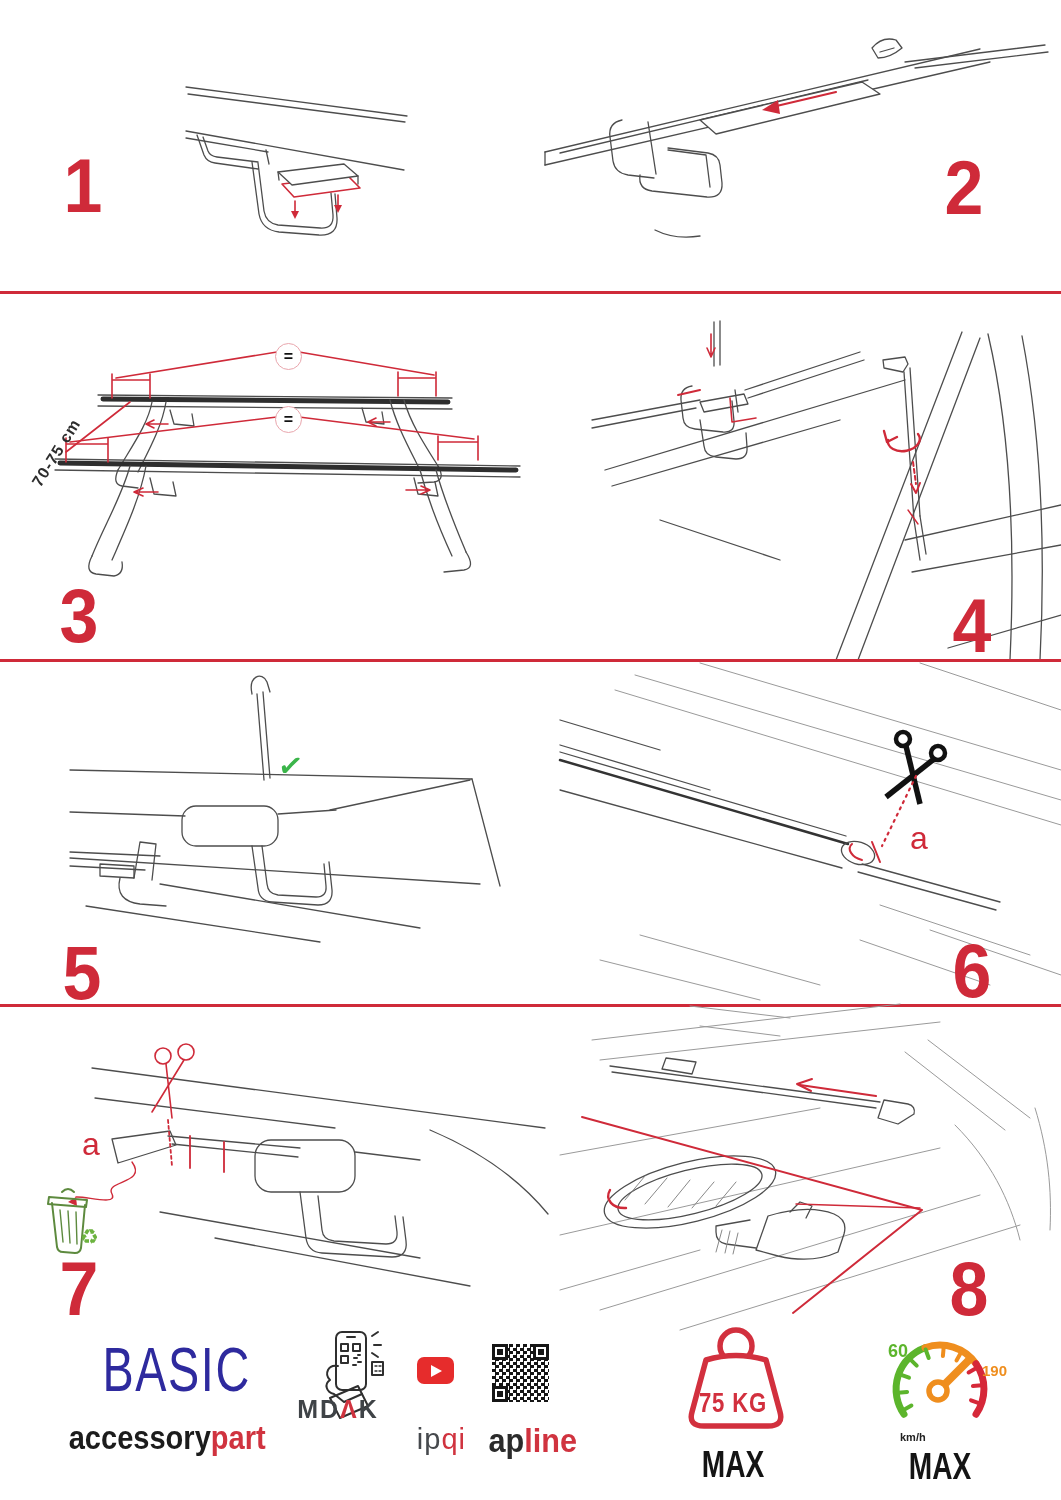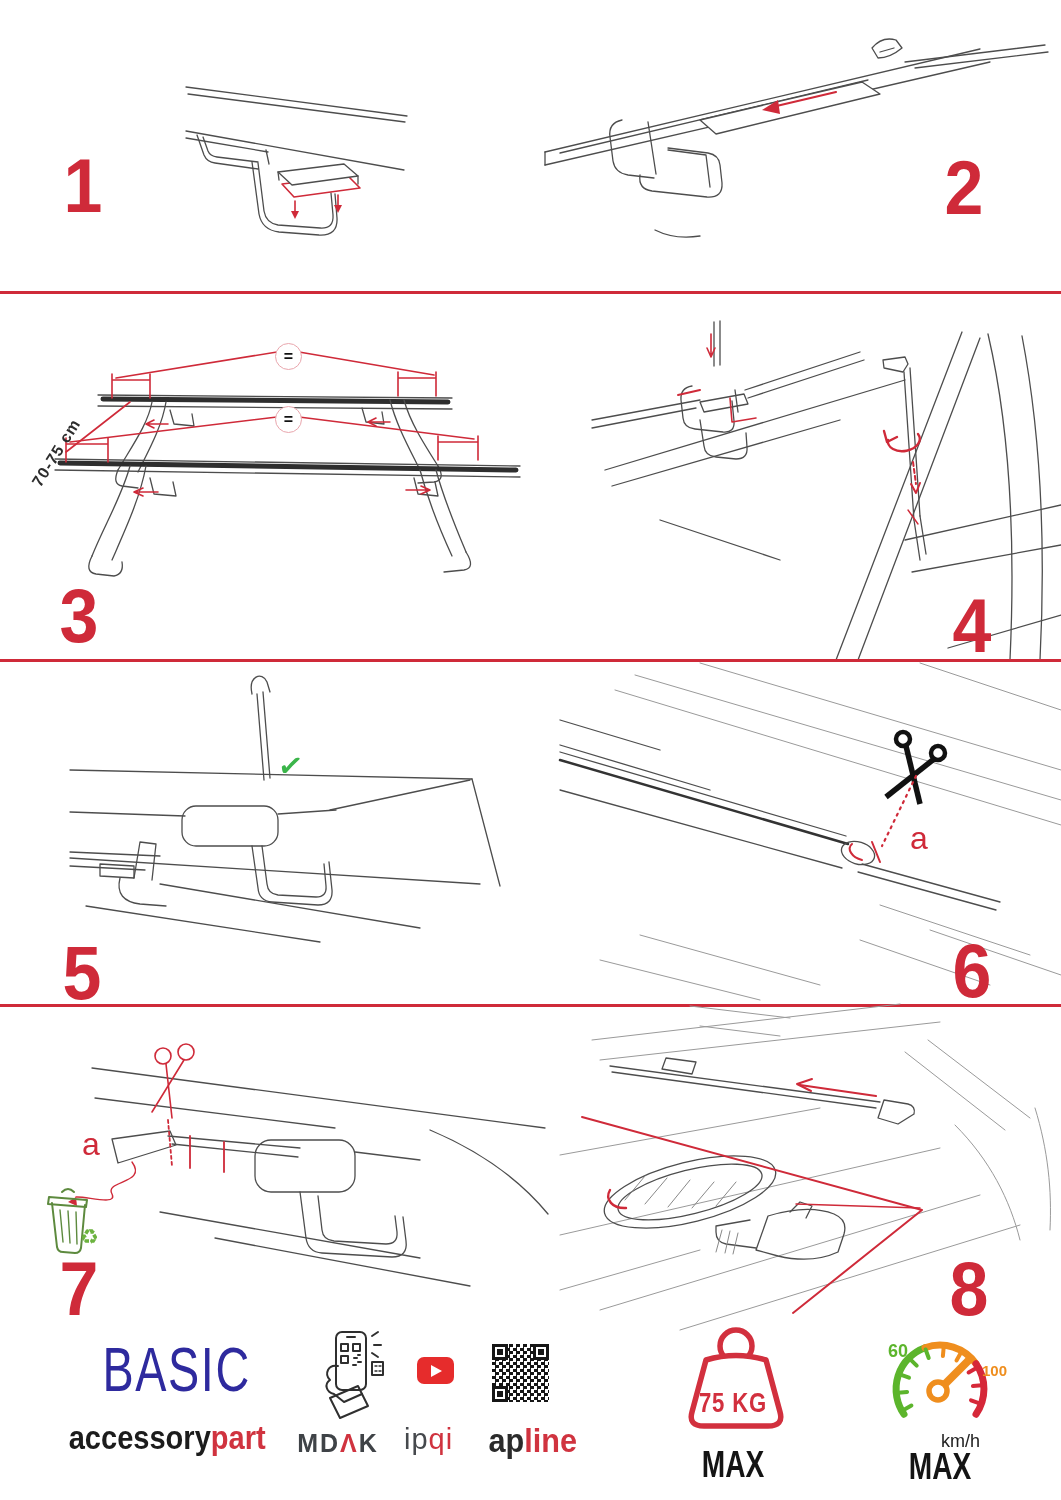--- a/index.html
+++ b/index.html
@@ -49,31 +49,31 @@
     font-size:57px;font-weight:400;line-height:1;color:var(--blue);
     transform:scale(.82,1.1);letter-spacing:2px;
   }
   .brand-sub{
     position:absolute;left:56px;top:1421px;width:212px;text-align:center;
     font-size:33px;font-weight:700;line-height:1;color:var(--dark);
     transform:scaleX(.88);letter-spacing:0;
   }
   .brand-sub .accent{color:#d0333f;}
   .mdak{
-    position:absolute;left:288px;top:1431px;width:100px;text-align:center;
+    position:absolute;left:288px;top:1397px;width:100px;text-align:center;
     font-size:25px;font-weight:700;letter-spacing:2px;color:var(--mdak);line-height:1;
   }
   .mdak .accent{color:#d0333f;}
   .yt{
     position:absolute;left:417px;top:1357px;width:37px;height:27px;background:#e62c2c;
     border-radius:7px;display:flex;align-items:center;justify-content:center;
   }
   .yt-tri{width:0;height:0;border-left:11px solid #fff;border-top:6.5px solid transparent;border-bottom:6.5px solid transparent;margin-left:2px;}
   .ipqi{
-    position:absolute;left:404px;top:1425px;width:62px;text-align:left;
+    position:absolute;left:404px;top:1425px;width:62px;text-align:right;
     font-size:29px;font-weight:500;letter-spacing:1px;color:#46494d;line-height:1;
   }
   .ipqi .accent{color:#d0333f;}
   .apline{
     position:absolute;left:484px;top:1423px;width:90px;text-align:center;
     font-size:34px;font-weight:700;color:#2b2b2b;line-height:1;transform:scaleX(.9);
   }
   .apline .accent{color:#d0333f;}
   .qr{
     position:absolute;left:492px;top:1344px;width:57px;height:58px;
@@ -86,21 +86,21 @@
   .kg-value{
     position:absolute;left:666px;top:1388px;width:134px;text-align:center;
     font-size:27px;font-weight:700;color:#d2303e;transform:scaleX(.82);letter-spacing:1px;
   }
   .max-label{
     position:absolute;width:134px;text-align:center;font-size:37px;font-weight:700;
     color:#141414;transform:scaleX(.76);line-height:1;
   }
   .spd-low{position:absolute;left:888px;top:1341px;font-size:18px;font-weight:700;color:var(--spd-green);}
   .spd-high{position:absolute;left:982px;top:1362px;font-size:15px;font-weight:700;color:var(--orange);}
-  .spd-unit{position:absolute;left:900px;top:1431px;width:80px;text-align:right;font-size:18px;font-weight:400;color:#222;}
+  .spd-unit{position:absolute;left:900px;top:1431px;width:80px;text-align:left;font-size:11px;font-weight:700;color:#222;}
 </style>
 </head>
 <body>
 
 <div class="page">
 
   <svg style="left:0;top:0" width="530" height="293" viewBox="0 0 530 293">
     <g class="ln">
       <path d="M186 87 L407 116"></path>
       <path d="M188 94 L405 122"></path>
@@ -408,18 +408,18 @@
           <path d="M63.7 28.2 L62.9 37.1 M81 33.6 L76.5 41.4"></path>
         </g>
         <g stroke="#d62839" stroke-width="4">
           <path d="M96.4 49 L88.6 53.5 M101.8 66.3 L92.9 67.1 M99.5 84.4 L91 81.3"></path>
         </g>
         <path d="M58 72 L88 42" stroke="#ef8e1e" stroke-width="8"></path>
         <circle cx="58" cy="72" r="9" stroke="#ef8e1e" stroke-width="5.5" fill="#ffffff"></circle>
       </g>
     </svg>
     <div class="spd-low">60</div>
-    <div class="spd-high">100</div>
+    <div class="spd-high">190</div>
     <div class="spd-unit">km/h</div>
     <div class="max-label" style="left:873px;top:1448px">MAX</div>
   </div>
 
 </div>
 
 </body></html>

